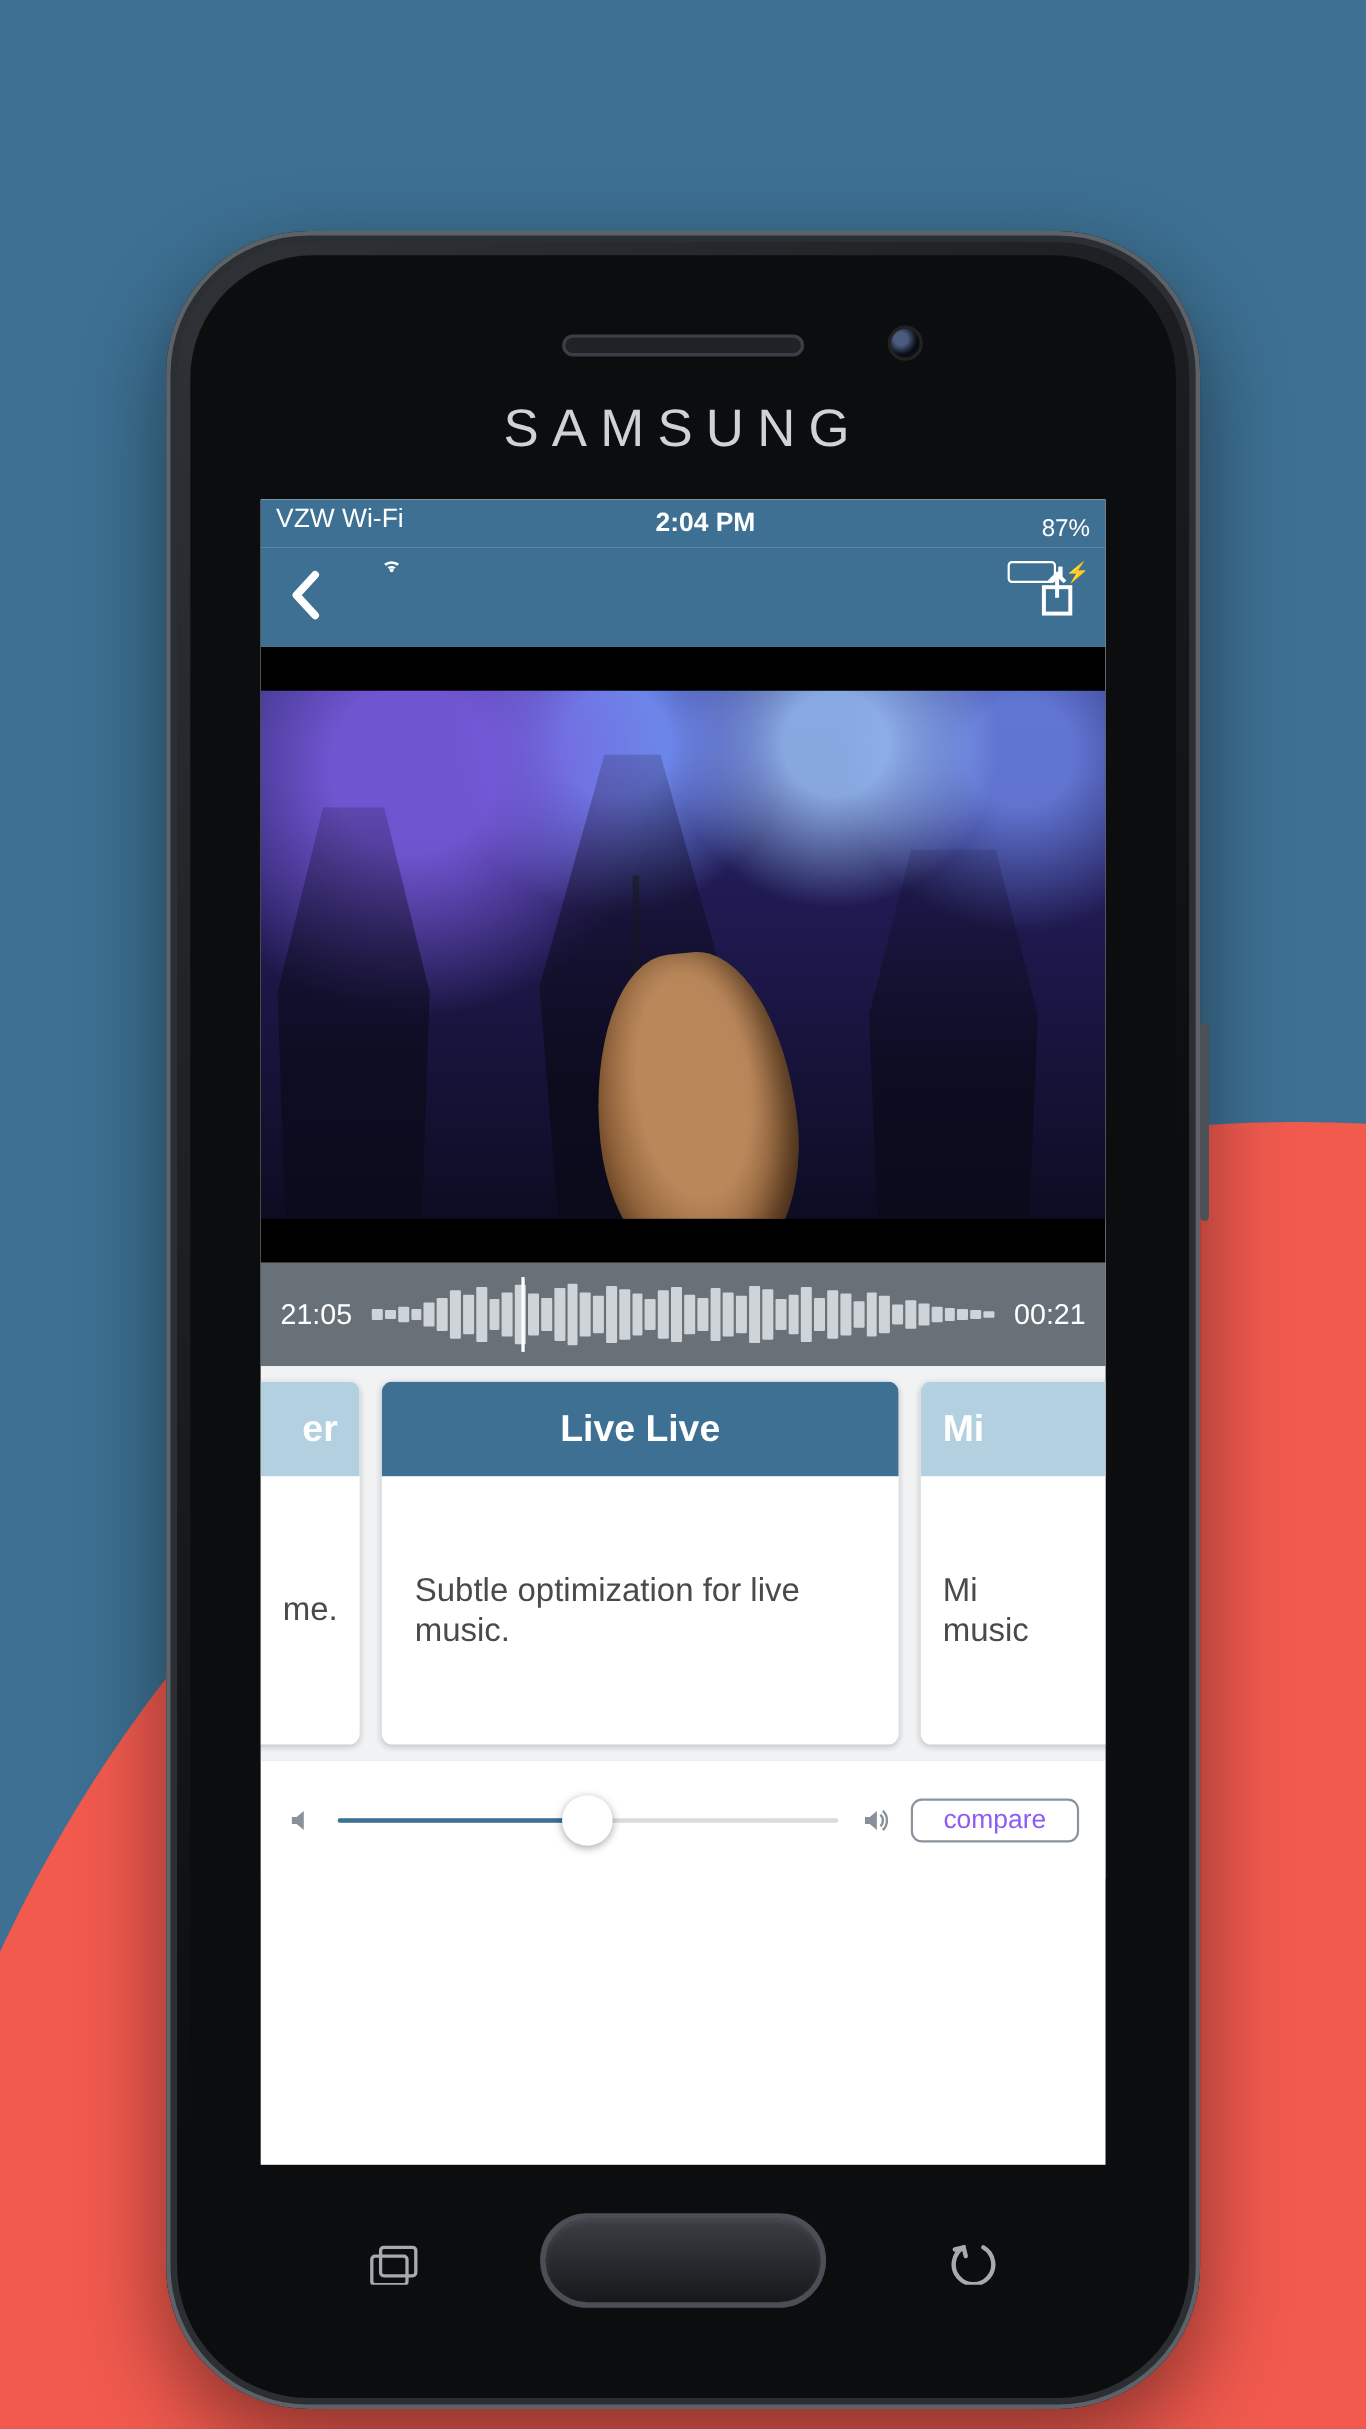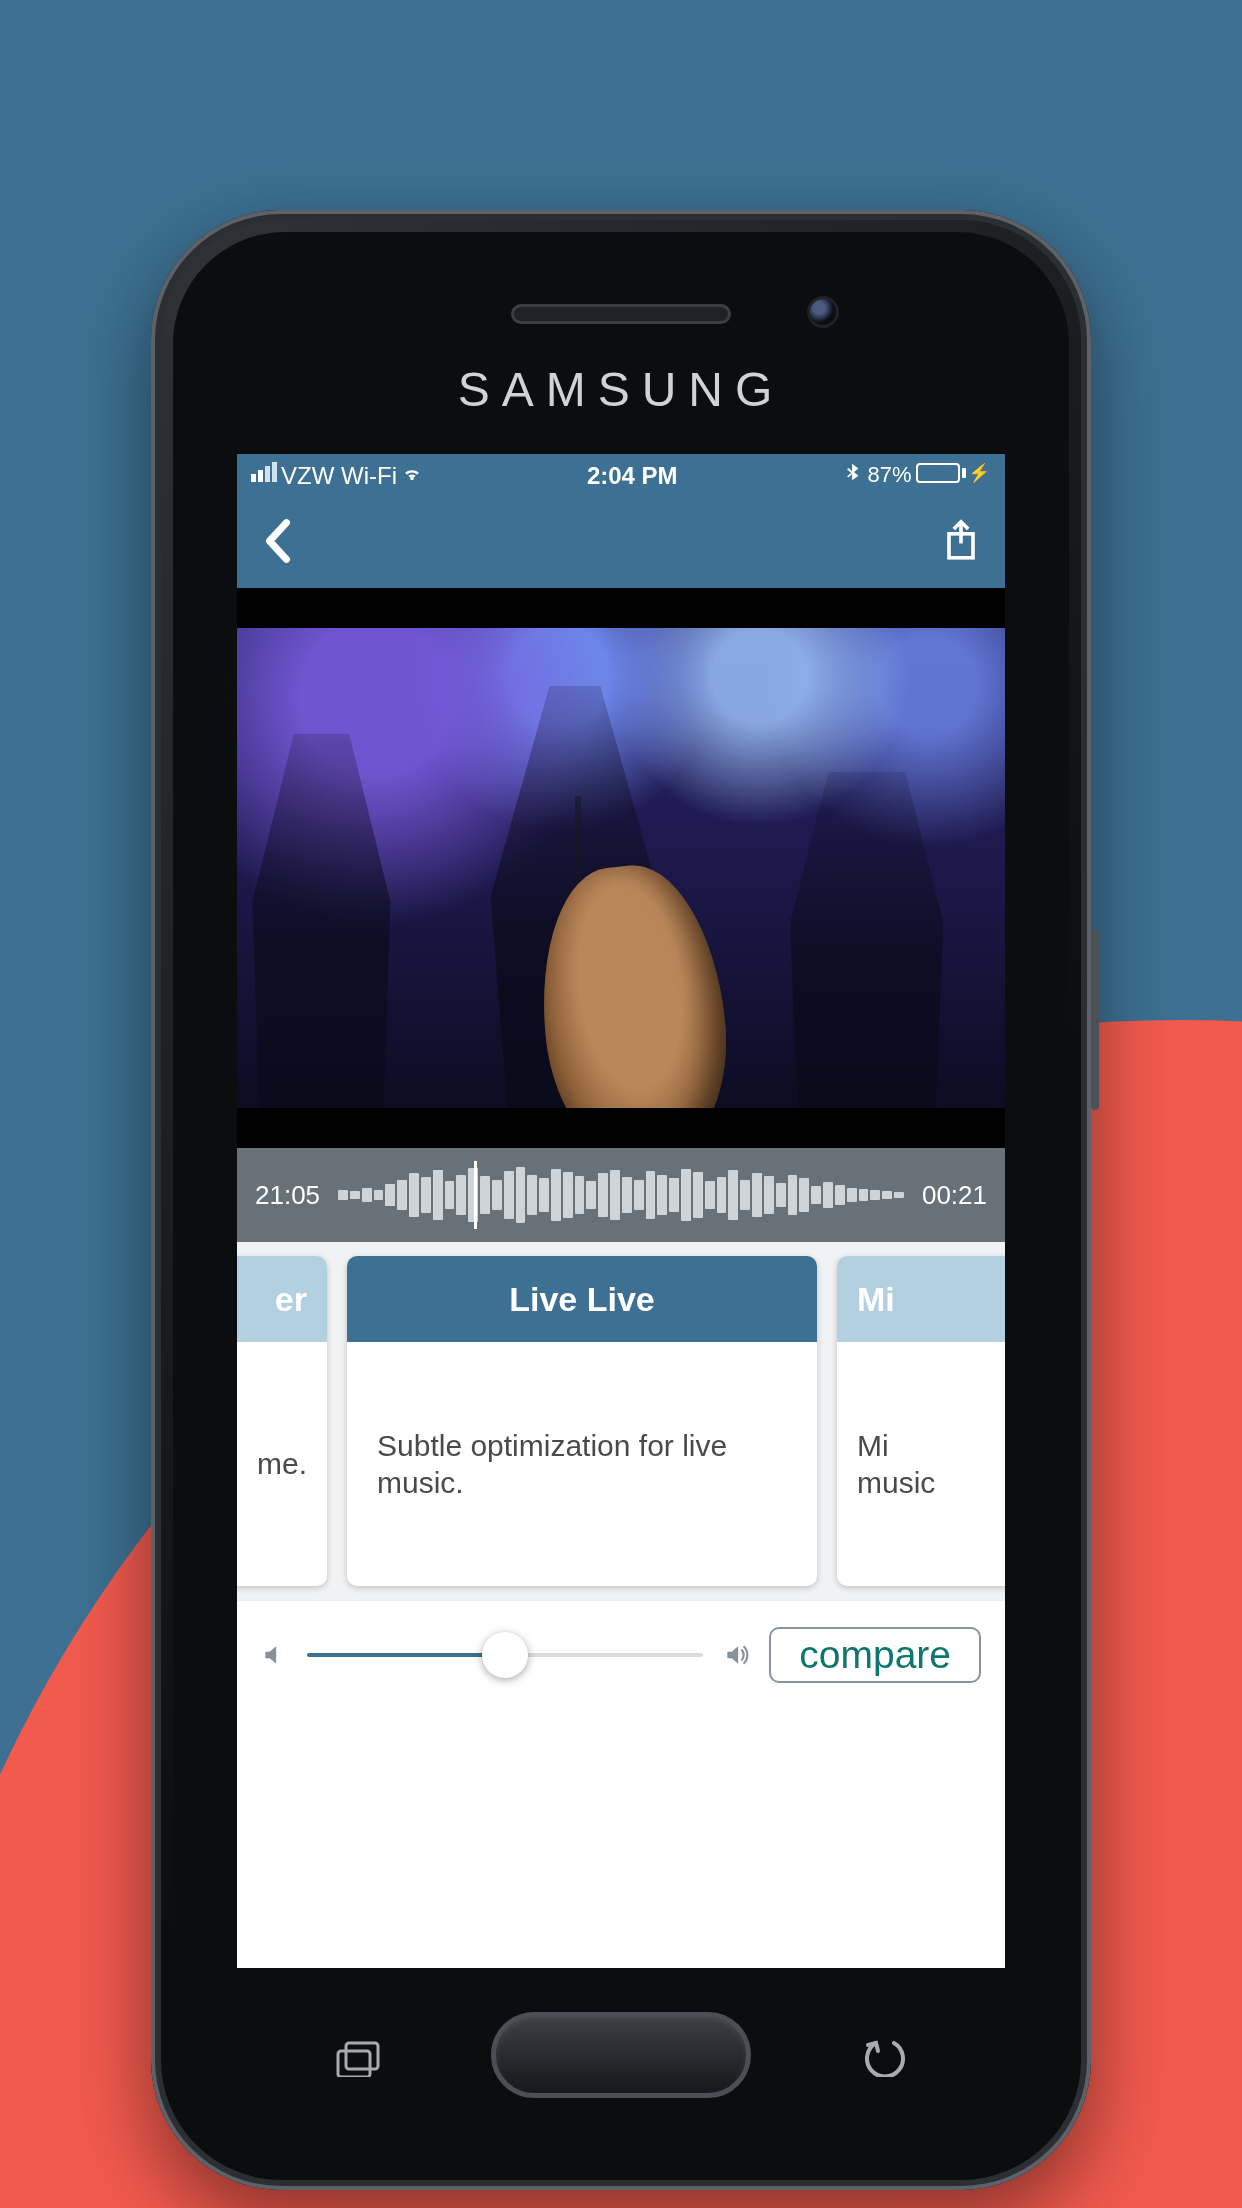--- a/index.html
+++ b/index.html
@@ -128,21 +128,21 @@
 .statusbar {
   height: 44px;
   background: #3d7092;
   color: #fff;
   display: flex;
   align-items: center;
   font-size: 24px;
   padding: 0 14px;
   gap: 8px;
 }
-.status-left, .status-right { display: flex; align-items: flex-start; gap: 4px; }
+.status-left, .status-right { display: flex; align-items: flex-end; gap: 16px; flex-direction: column; }
 .status-center { flex: 1; text-align: center; font-weight: 600; }
 .sig-bars { display: flex; align-items: flex-end; gap: 2px; }
 .sig-bars span { width: 5px; background: #fff; display: block; }
 .sig-bars span:nth-child(1){height:8px;} .sig-bars span:nth-child(2){height:12px;}
 .sig-bars span:nth-child(3){height:16px; background:#cfe2ee;}
 .sig-bars span:nth-child(4){height:20px; background:#cfe2ee;}
 .wifi svg, .bt svg { width: 22px; height: 22px; fill:#fff; }
 .batt-pct { font-size: 22px; }
 .batt { display: flex; align-items: center; }
 .batt-body {
@@ -297,21 +297,21 @@
 .slider-thumb {
   position:absolute; top:50%; left:50%;
   width:46px; height:46px; border-radius:50%;
   transform: translate(-50%,-50%);
   background:#fff;
   box-shadow: 0 2px 8px rgba(0,0,0,.35);
 }
 .compare-btn {
   border: 2px solid #8a949d; background:#fff;
   border-radius: 10px;
-  color:#0f766e; font-size: 39px;
+  color:#8b5cf6; font-size: 24px;
   padding: 4px 28px;
   cursor: pointer;
 }
 </style>
 </head>
 <body>
 
 <div class="bg">
   <div class="bg-red"></div>
 </div>

